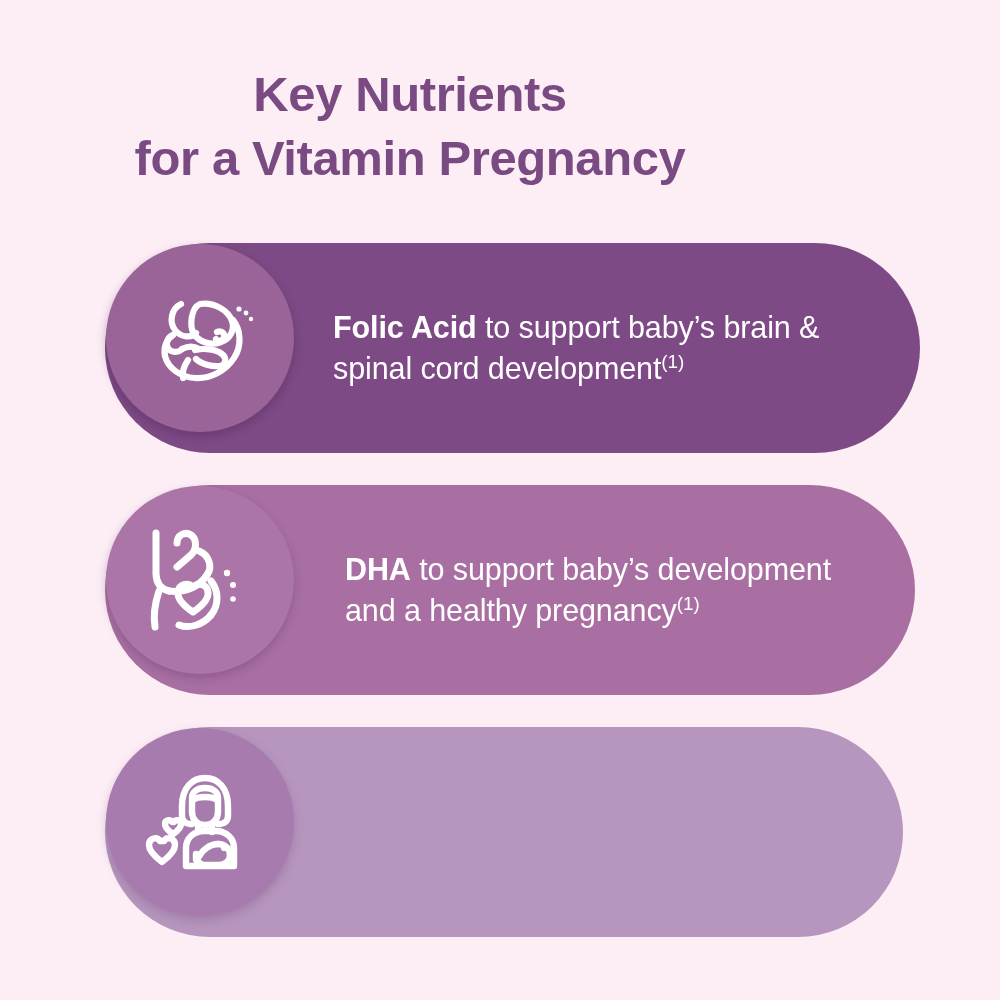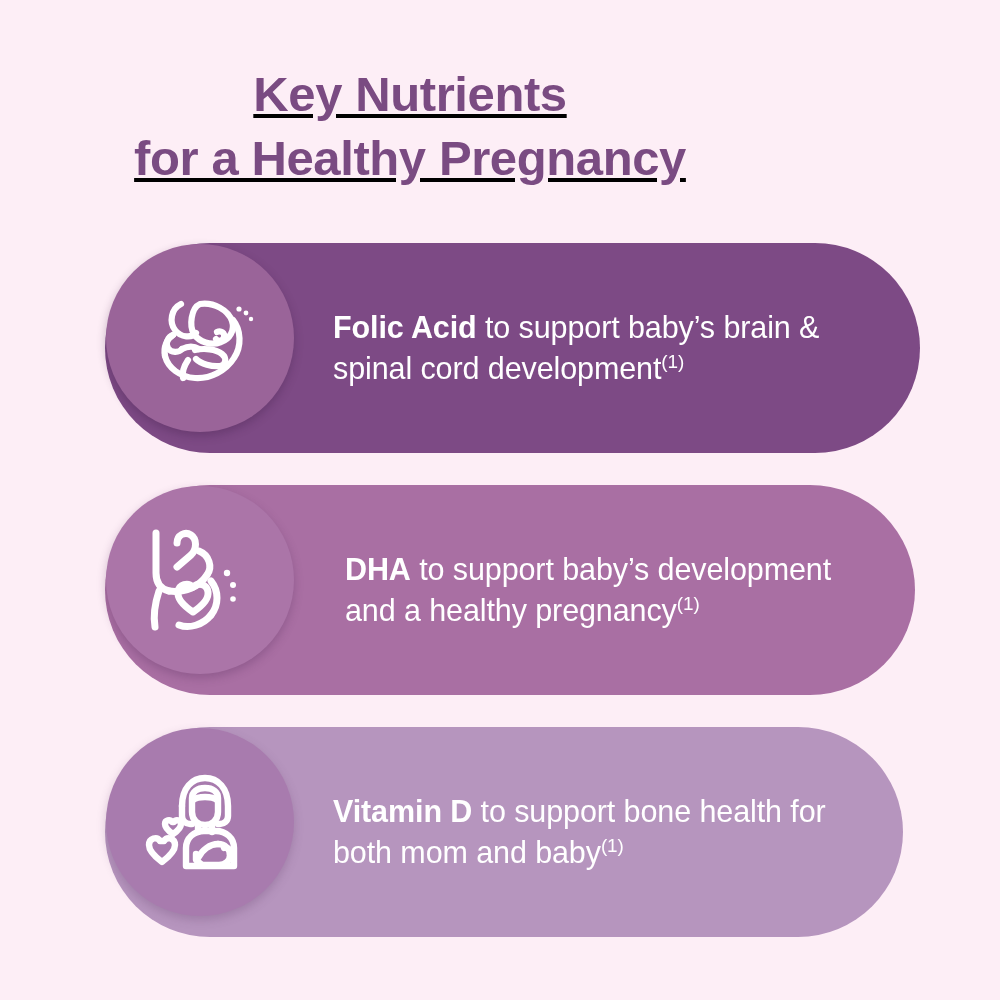--- a/index.html
+++ b/index.html
@@ -23,21 +23,20 @@
     box-sizing: border-box;
   }
 
   
   .title-block {
     position: absolute;
     top: 62px;
     left: 0;
     width: 820px;
     text-align: center;
-    text-decoration: underline;
   }
   .title-line {
     color: #7a4b82;
     font-weight: bold;
     font-size: 49px;
     line-height: 64px;
     letter-spacing: -0.4px;
     white-space: nowrap;
   }
 
@@ -128,21 +127,21 @@
     line-height: 0;
   }
 </style>
 </head>
 <body>
 
 <div class="page">
 
   <div class="title-block">
     <div class="title-line">Key Nutrients</div>
-    <div class="title-line">for a Healthy Pregnancy</div>
+    <div class="title-line">for a Vitamin Pregnancy</div>
   </div>
 
   <div class="cards">
 
     <div class="card card-1">
       <div class="badge badge-1">
         <span>
           <svg width="124" height="124" viewBox="0 0 124 124" fill="none" stroke="#ffffff" stroke-width="6.2" stroke-linecap="round" stroke-linejoin="round">
 
             <path d="M95 44 C103 54 104 70 96 82 C88 95 72 103 57 102 C42 101 30 92 27 80"></path>
@@ -222,19 +221,16 @@
             <path d="M78 82 C85 82 90 87 90 93 C90 99 85 103 79 103 L62 103"></path>
             <path d="M62 103 L56 98 L56 92"></path>
 
             <path d="M84 86 C88 85 91 88 90 92"></path>
 
             <path d="M32 60 C30 57 25 58 25 62 C25 66 30 70 33 72 C36 70 41 66 41 62 C41 58 36 57 34 60 Z"></path>
             <path d="M20 79 C17 74 9 76 9 83 C9 90 18 97 22 100 C26 97 35 90 35 83 C35 76 27 74 24 79 Z"></path>
           </svg>
         </span>
       </div>
-      <div class="card-text">
-        <b>Vitamin D</b><span> to support bone health for both mom and baby</span><sup>(1)</sup>
-      </div>
     </div>
 
   </div>
 </div>
 
 </body></html>

